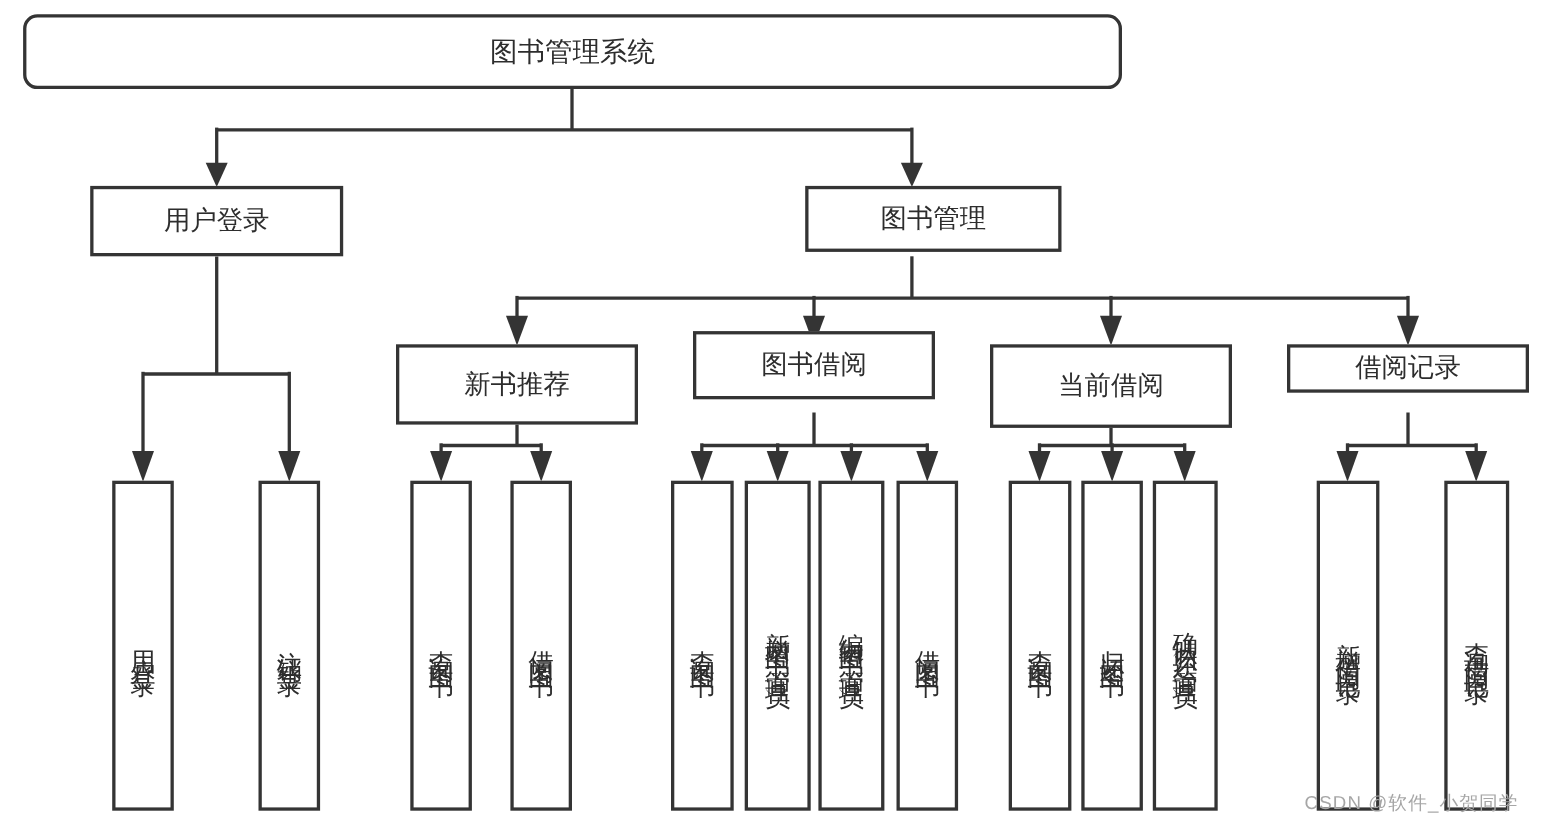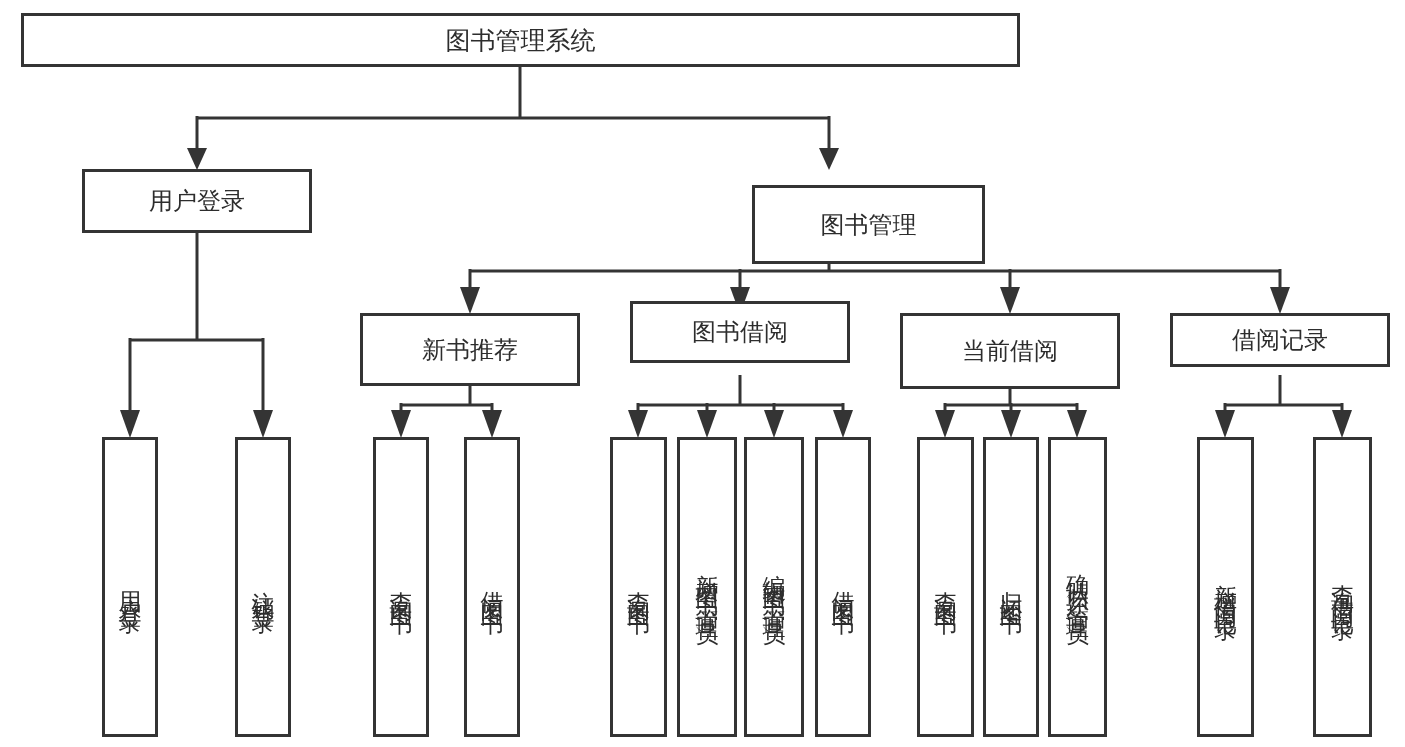--- a/index.html
+++ b/index.html
@@ -24,27 +24,27 @@
   .vbox{top:437px;height:300px;}
   .vbox span{
     writing-mode:vertical-rl;
     text-orientation:mixed;
     font-size:23px;
     line-height:1;
     letter-spacing:7px;
     white-space:nowrap;
   }
   
-  #n-root       {left:21px; top:13px; width:999px; height:54px;}
+  #n-root       {left:21px; top:13px; width:999px; height:68px;border-radius:13px;}
   #n-user-login {left:82px; top:169px;width:230px; height:64px;}
-  #n-book-mgmt  {left:752px;top:169px;width:233px; height:79px;margin-top:16px;}
+  #n-book-mgmt  {left:732px;top:169px;width:233px; height:60px;}
   #n-new-rec    {left:360px;top:313px;width:220px; height:73px;}
   #n-borrowing  {left:630px;top:301px;width:220px; height:62px;}
   #n-current    {left:900px;top:313px;width:220px; height:76px;}
-  #n-records    {left:1170px;top:313px;width:220px;height:54px;}
+  #n-records    {left:1170px;top:313px;width:220px;height:44px;}
   
   #l-user-login {left:102px; width:56px;}
   #l-logout     {left:235px; width:56px;}
   #l-rec-query  {left:373px; width:56px;}
   #l-rec-borrow {left:464px; width:56px;}
   #l-bb-query   {left:610px; width:57px;}
   #l-bb-add     {left:677px; width:60px;}
   #l-bb-edit    {left:744px; width:60px;}
   #l-bb-borrow  {left:815px; width:56px;}
   #l-cb-query   {left:917px; width:57px;}
@@ -194,13 +194,14 @@
     <span>确认归还（管理员）</span>
   </div>
 
   <div class="box vbox" id="l-br-add">
     <span>新增借阅记录</span>
   </div>
   <div class="box vbox" id="l-br-query">
     <span>查询借阅记录</span>
   </div>
 
+  <div class="watermark">CSDN @软件_小贺同学</div>
 </div>
 
 </body></html>

